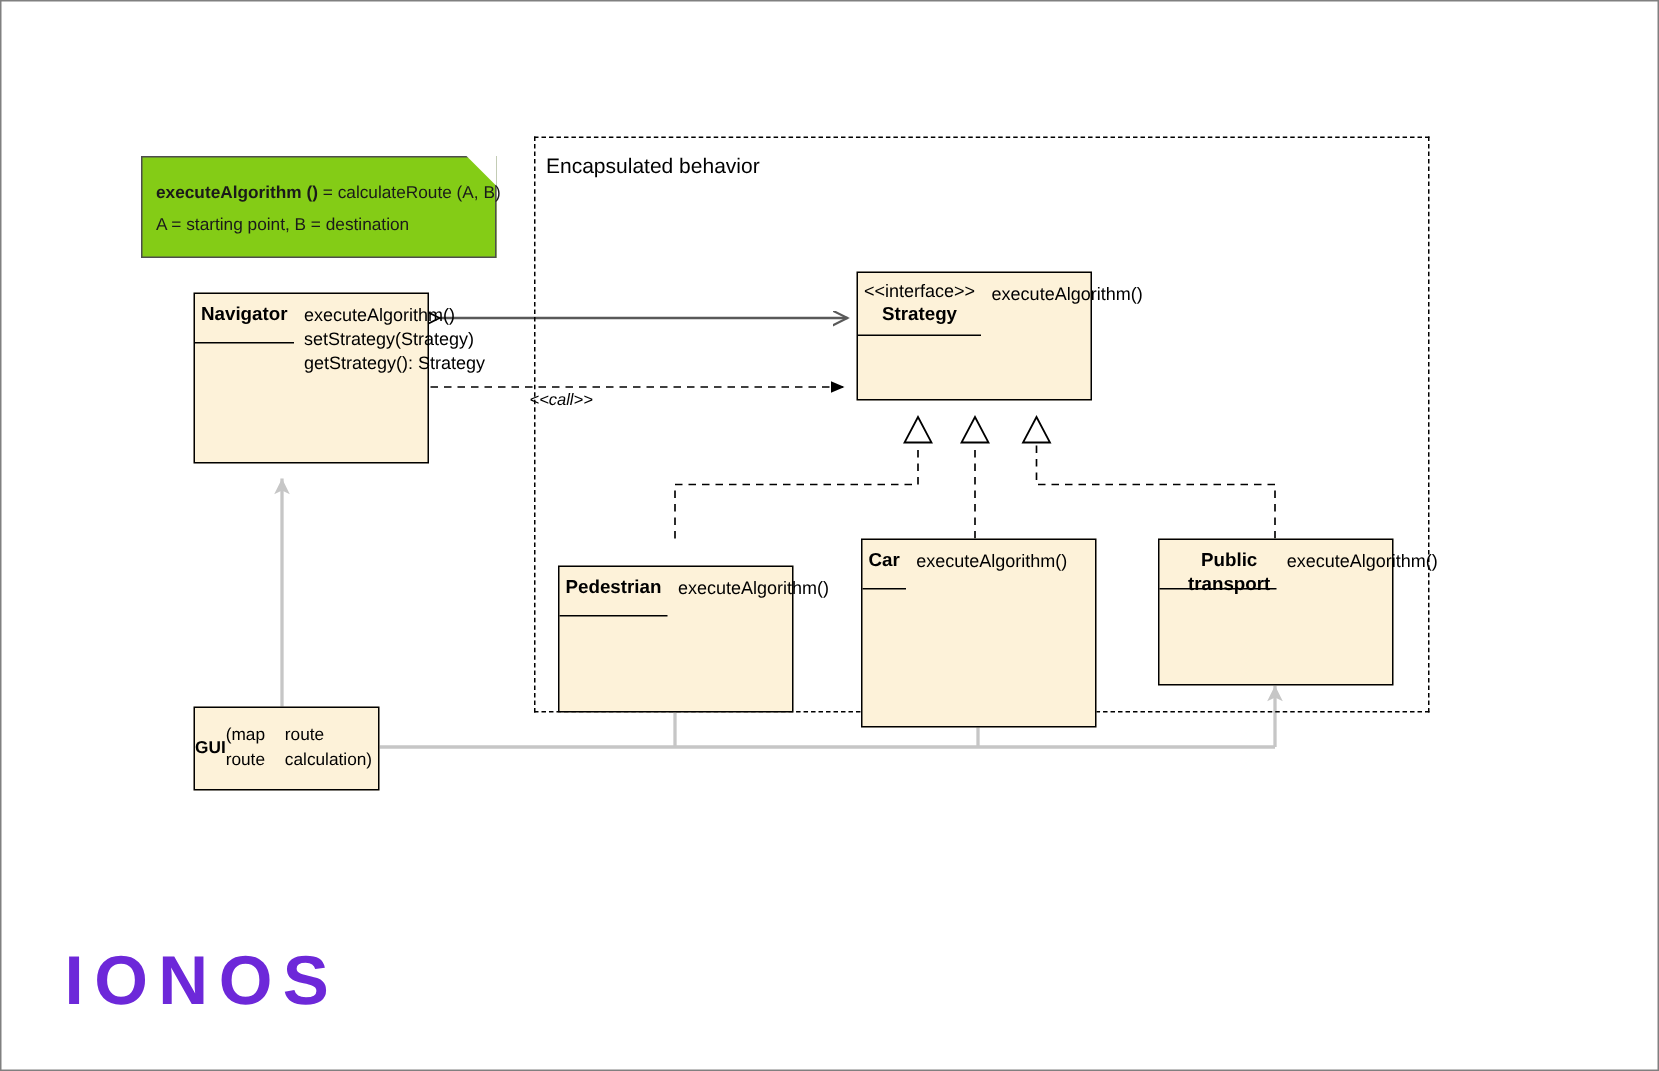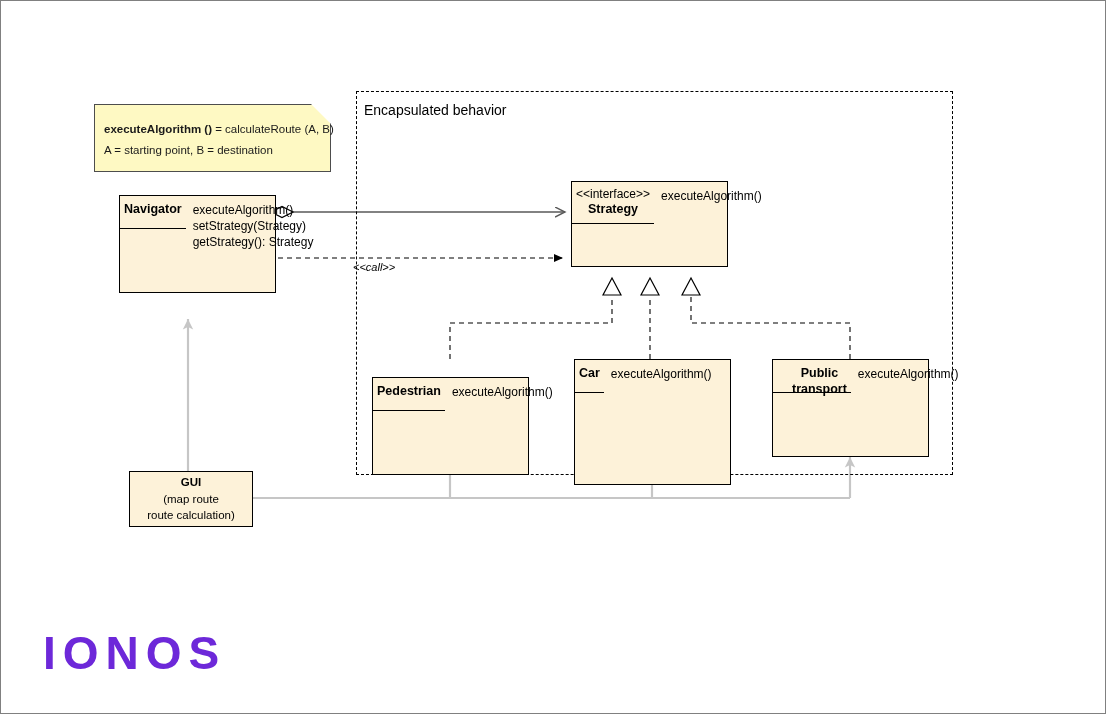--- a/index.html
+++ b/index.html
@@ -78,21 +78,21 @@
     line-height: 1.33;
     box-sizing: border-box;
   }
   .uml-ops div {
     white-space: nowrap;
   }
 
   
   .note {
     position: absolute;
-    background: #fef9c3;
+    background: #84cc16;
     border: 1.2px solid #4d4d4d;
     box-sizing: border-box;
   }
   .note-fold {
     position: absolute;
     right: -1px;
     top: -1px;
     width: 0;
     height: 0;
     border-left: 20px solid transparent;
@@ -127,27 +127,26 @@
     font-weight: bold;
   }
 
   
   .gui-box {
     position: absolute;
     background: #fdf2d9;
     border: 1.3px solid #000000;
     box-sizing: border-box;
     display: flex;
-    flex-direction: column;
+    flex-direction: row;
     align-items: center;
     justify-content: center;
     font-size: 11.5px;
     color: #000000;
     line-height: 1.45;
-    text-align: center;
   }
   .gui-box .gui-title {
     font-weight: bold;
     font-size: 11.5px;
   }
 
   
   .edge-label {
     position: absolute;
     font-size: 11px;
@@ -233,21 +232,21 @@
 
   <div class="note" style="left:93px; top:103px; width:237px; height:68px;">
     <div class="note-fold"></div>
     <div class="note-fold-edge"></div>
     <div class="note-line" style="left:9px; top:18px;">
       <b>executeAlgorithm ()</b><span> = calculateRoute (A, B)</span>
     </div>
     <div class="note-line" style="left:9px; top:39px;">A = starting point, B = destination</div>
   </div>
 
-  <div class="uml-class" style="left:118px; top:194px; width:157px; height:98px;">
+  <div class="uml-class" style="left:128px; top:194px; width:157px; height:114px;">
     <div class="uml-title" style="height:33px;">
       <span>Navigator</span>
     </div>
     <div class="uml-attrs" style="height:18px;"></div>
     <div class="uml-ops">
       <div>executeAlgorithm()</div>
       <div>setStrategy(Strategy)</div>
       <div>getStrategy(): Strategy</div>
     </div>
   </div>

